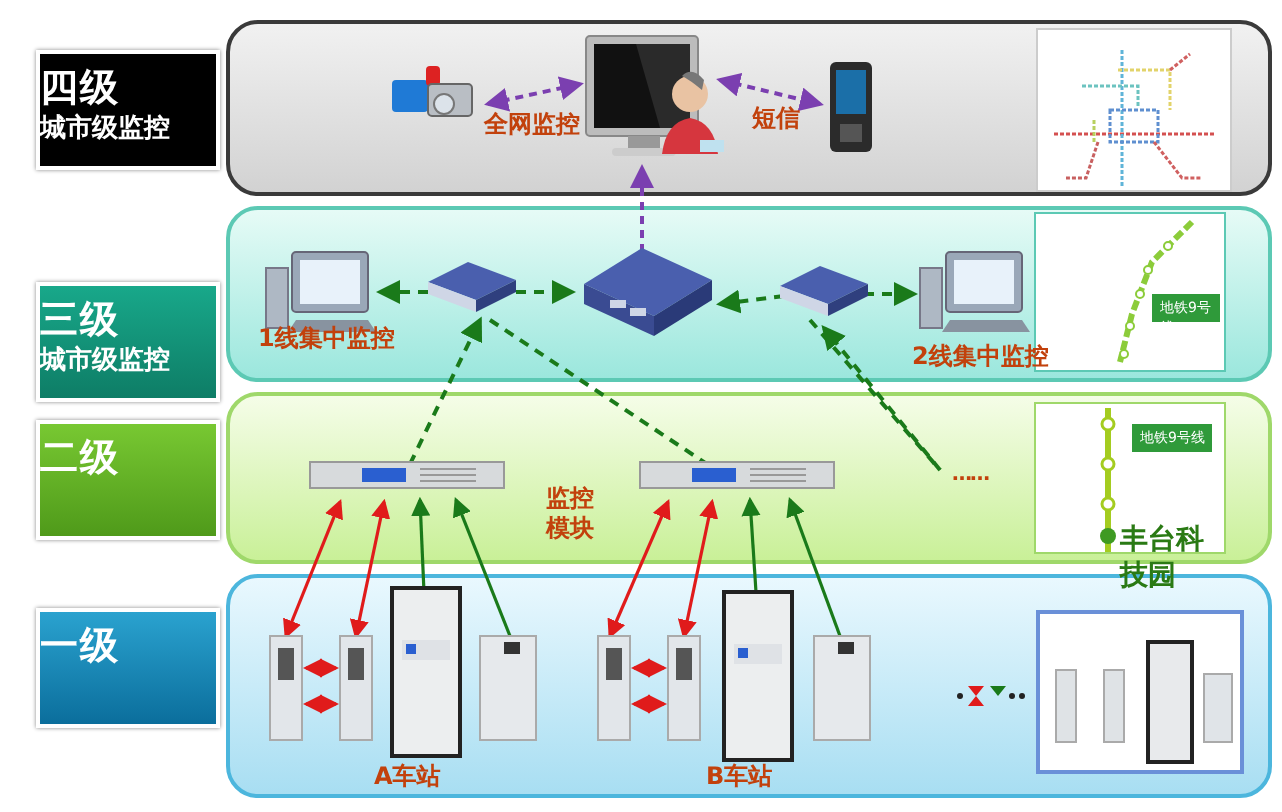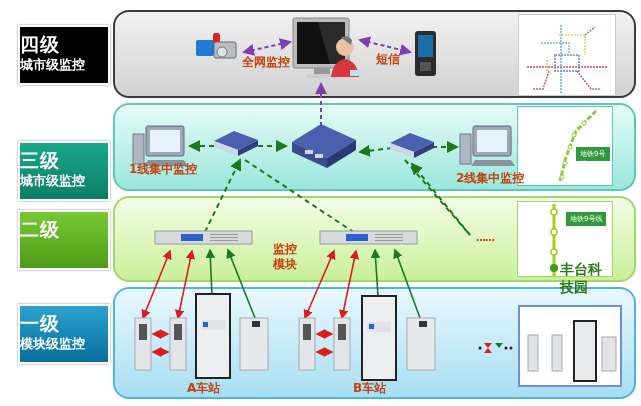--- a/index.html
+++ b/index.html
@@ -34,21 +34,20 @@
 </div>
 <div class="lbl lbl3">
   <div class="t">三级</div>
   <div class="s">城市级监控</div>
 </div>
 <div class="lbl lbl2">
   <div class="t">二级</div>
 </div>
 <div class="lbl lbl1">
   <div class="t">一级</div>
-  <div class="s">模块级监控</div>
 </div>
 
 <div class="thumb" style="left:518px;top:14px;width:98px;height:82px;border:1px solid #ccc;">
   <svg width="96" height="80">
     <g fill="none" stroke-width="1.5" stroke-dasharray="2 1">
       <path d="M8 52 L88 52" stroke="#d45050"></path>
       <path d="M42 10 L42 78" stroke="#5fb4d8"></path>
       <path d="M36 40 h24 v16 h-24z" stroke="#5f8fd0"></path>
       <path d="M40 20 h26 v20" stroke="#e2d36a"></path>
       <path d="M22 28 h28 v10" stroke="#6cc3c0"></path>

